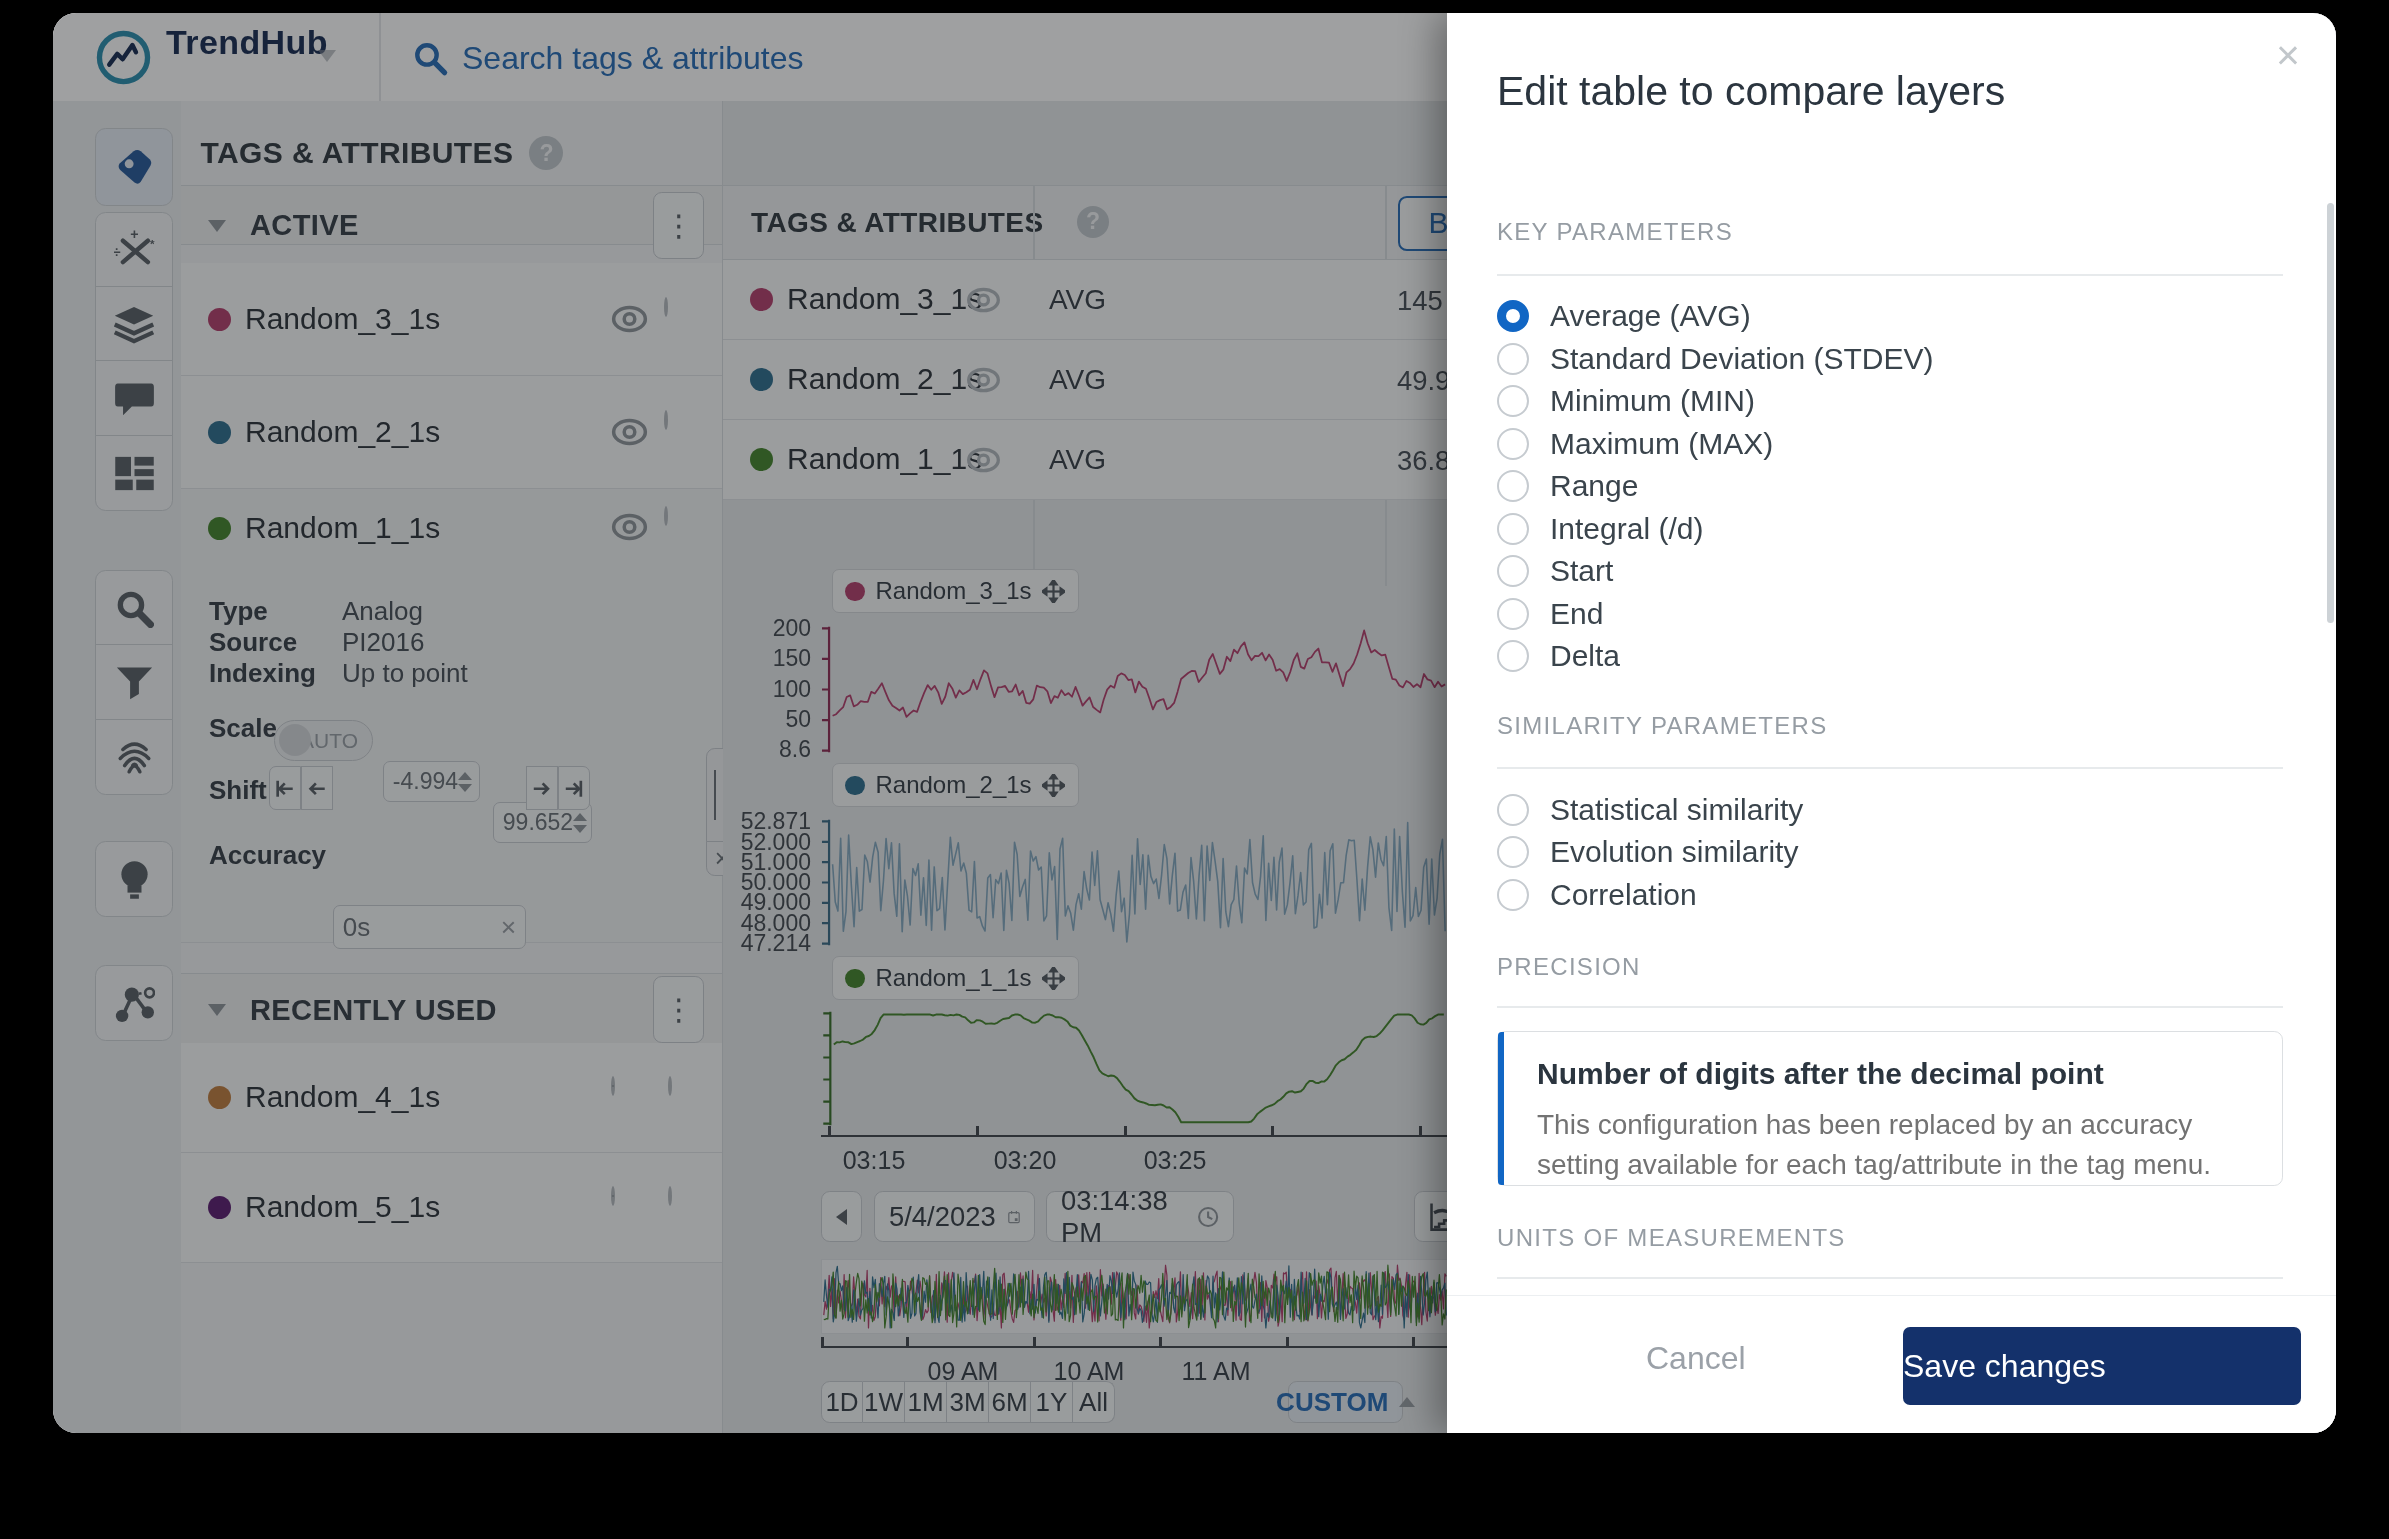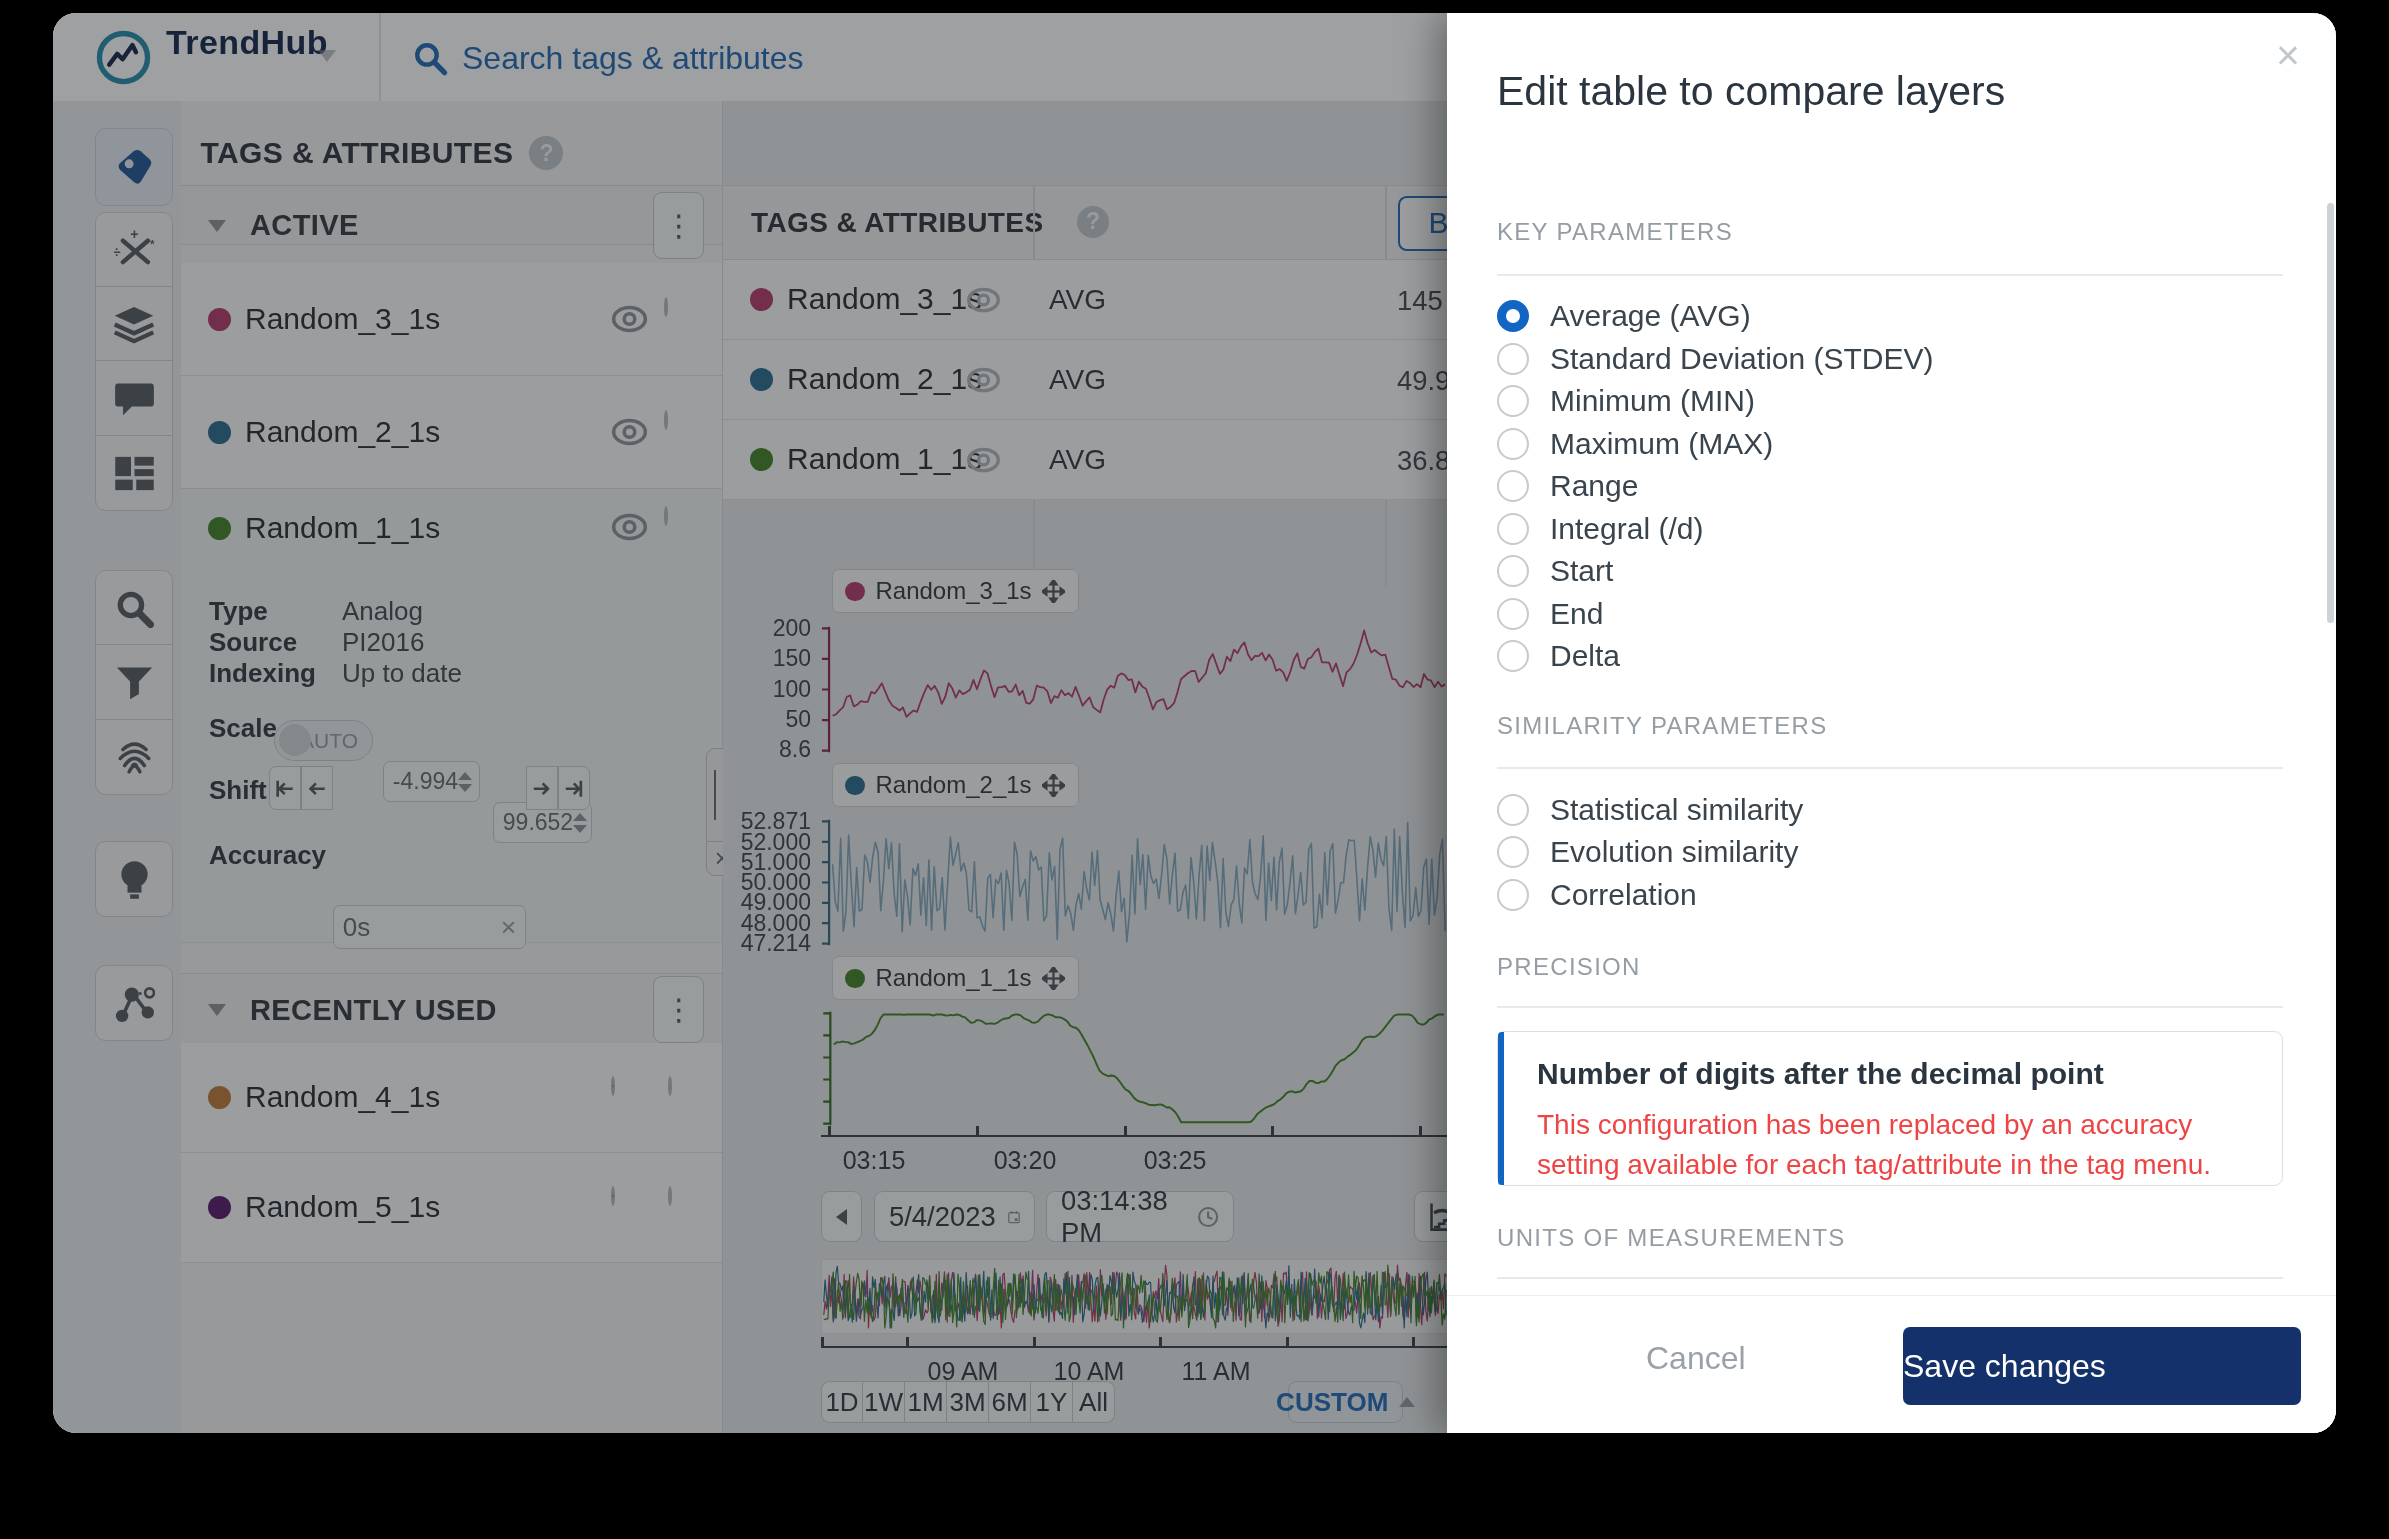--- a/index.html
+++ b/index.html
@@ -86,21 +86,21 @@
   .m-close{position:absolute;right:25px;top:19.5px;width:46px;height:46px;color:#c2c7cb;font-size:41px;display:flex;align-items:center;justify-content:center;}
   .m-sec{position:absolute;left:50px;font-size:24px;color:#959ca3;letter-spacing:1.3px;}
   .m-div{position:absolute;left:50px;width:786px;height:1.8px;background:#e7eaec;}
   .opt{position:absolute;left:50px;display:flex;align-items:center;gap:21px;height:39px;}
   .radio{width:32px;height:32px;border:2.7px solid #c6cbd0;border-radius:50%;box-sizing:border-box;background:#fff;flex:0 0 auto;}
   .radio.sel{border:9.7px solid #1166c4;}
   .opt .olabel{font-size:30px;color:#3a444c;}
   .card{position:absolute;left:50px;top:1018px;width:786px;height:155px;border:1.8px solid #dcdfe2;border-radius:8.8px;box-sizing:border-box;background:#fff;}
   .card .bar{position:absolute;left:0;top:0;bottom:0;width:6.2px;background:#1166c4;border-radius:3.5px 0 0 3.5px;}
   .card .ct{position:absolute;left:39px;top:25px;font-size:30px;font-weight:bold;color:#2b353f;}
-  .card .cb{position:absolute;left:39px;top:73px;width:699px;font-size:28px;color:#ef4444;line-height:1.42;}
+  .card .cb{position:absolute;left:39px;top:73px;width:699px;font-size:28px;color:#737373;line-height:1.42;}
   .m-footer{position:absolute;left:0;bottom:0;width:100%;height:137px;border-top:1.8px solid #eceff1;background:#fff;}
   .cancel{position:absolute;left:199px;top:44px;font-size:32px;color:#9ba1a8;}
   .save{position:absolute;left:456px;top:31px;width:398px;height:78px;background:#14316b;border-radius:7px;color:#fff;font-size:32px;display:flex;align-items:center;}
   .scrollthumb{position:absolute;right:1.8px;top:190px;width:7px;height:420px;background:#cdd2d6;border-radius:3.5px;}
 </style>
 </head>
 <body>
 
 <div class="stage">
 <div class="screen">
@@ -237,21 +237,21 @@
         <ellipse cx="21" cy="17" rx="18" ry="13" fill="none" stroke="#8f969c" stroke-width="4"></ellipse>
               <circle cx="21" cy="17" r="6" fill="none" stroke="#8f969c" stroke-width="4"></circle>
       </svg>
       <span class="abs circ-btn" style="left:483px;top:17.7px"><span class="h"></span></span>
 
       <span class="abs kv-k" style="left:28px;top:106px">Type</span>
       <span class="abs kv-v" style="left:161px;top:106px">Analog</span>
       <span class="abs kv-k" style="left:28px;top:137px">Source</span>
       <span class="abs kv-v" style="left:161px;top:137px">PI2016</span>
       <span class="abs kv-k" style="left:28px;top:168px">Indexing</span>
-      <span class="abs kv-v" style="left:161px;top:168px">Up to date</span>
+      <span class="abs kv-v" style="left:161px;top:168px">Up to point</span>
 
       <span class="abs kv-k" style="left:28px;top:223px">Scale</span>
       <span class="abs pill auto" style="left:93px;top:214px">
         <span class="knob"></span>
         <span>AUTO</span>
       </span>
       <span class="abs inp" style="left:202px;top:214px;width:97px;height:41px;font-size:23px">
         <span>-4.994</span>
         <span class="stepper">
                 <i class="up"></i>

